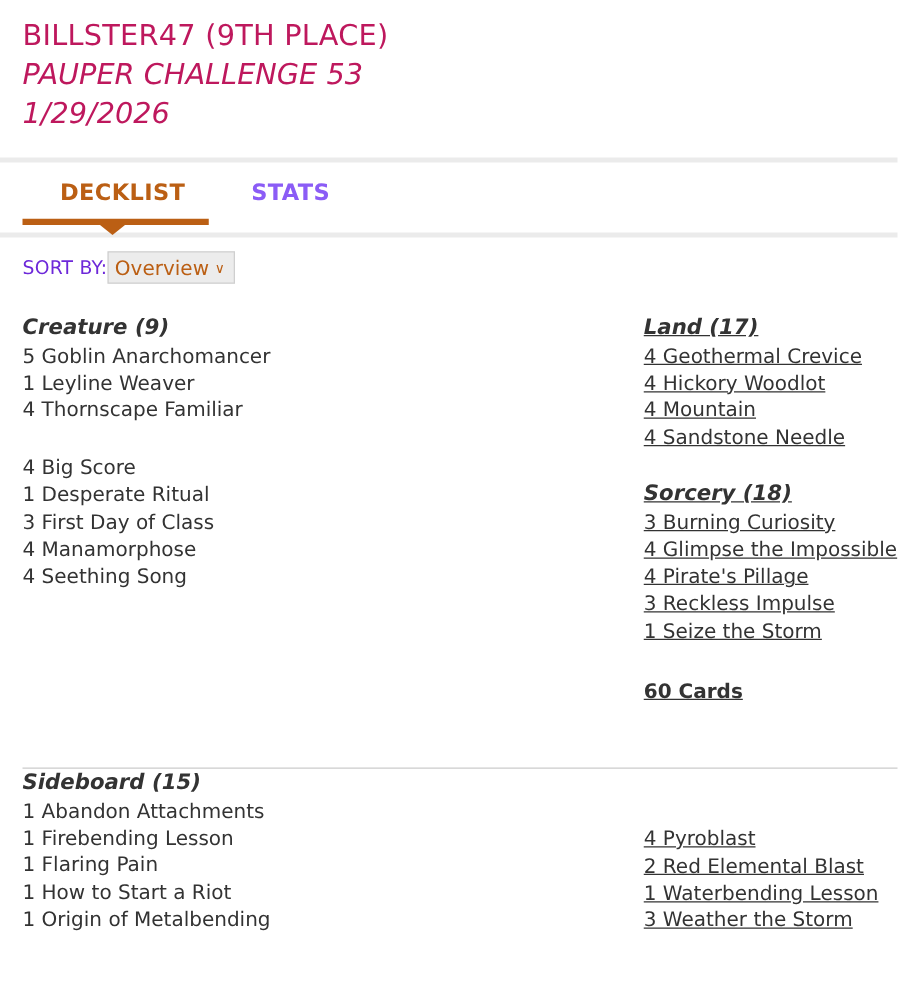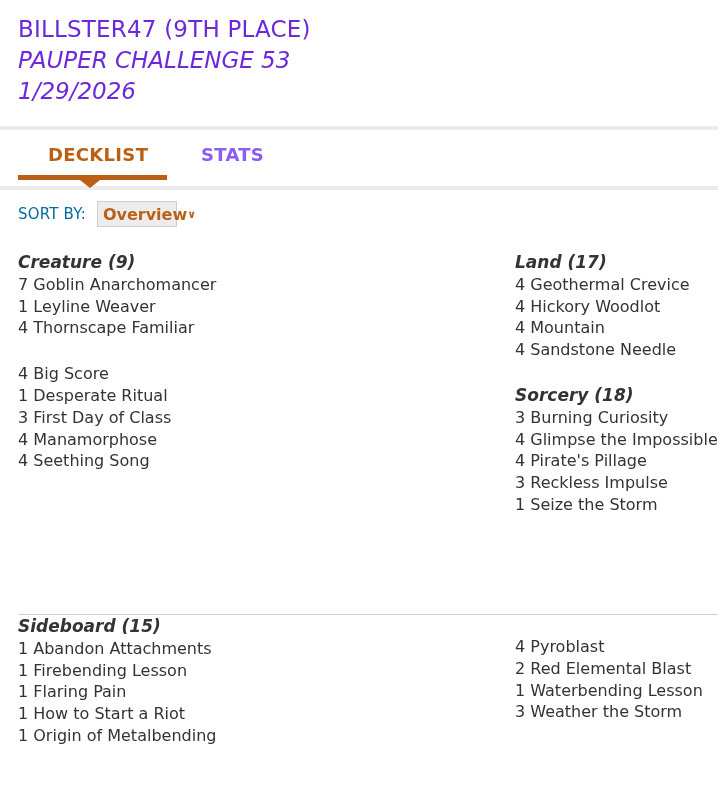--- a/index.html
+++ b/index.html
@@ -1,40 +1,40 @@
 <!DOCTYPE html>
 <html><head>
 <meta charset="utf-8">
 <style>
   html, body { margin:0; padding:0; background:#ffffff; }
   body { width:718px; height:787px; overflow:hidden; position:relative; font-family:"DejaVu Sans", sans-serif; color:#333333; }
-  .title-block { position:absolute; left:18px; top:14px; color:#6d28d9; }
+  .title-block { position:absolute; left:18px; top:14px; color:#be185d; }
   .title-block div { font-size:23px; line-height:31px; }
   .t1 { font-weight:normal; letter-spacing:0.2px; }
   .t2, .t3 { font-style:italic; }
   .tabbar { position:absolute; left:0; top:126px; width:718px; height:56px; border-top:4px solid #ebebeb; border-bottom:4px solid #ebebeb; }
   .tab { position:absolute; top:14px; font-size:18px; font-weight:bold; letter-spacing:0.3px; cursor:pointer; }
   .tab-decklist { left:48px; color:#bb5f14; }
   .tab-stats { left:201px; color:#8b5cf6; }
   .tab-underline { position:absolute; left:18px; top:45px; width:149px; height:5px; background:#bb5f14; }
   .tab-pointer { position:absolute; left:80px; top:50px; width:0; height:0; border-left:10px solid transparent; border-right:10px solid transparent; border-top:8px solid #bb5f14; }
   .sort { position:absolute; left:18px; top:200px; height:28px; display:flex; align-items:center; }
-  .sort-label { font-size:15px; color:#0369a1; margin-right:11px; letter-spacing:0.2px; }
-  .sort-select { width:80px; height:26px; box-sizing:border-box; border:1px solid #cfcfcf; background:#ececec; color:#bb5f14; font-size:16px; display:flex; align-items:center; padding-left:5px; cursor:pointer;font-weight:bold; }
+  .sort-label { font-size:15px; color:#6d28d9; letter-spacing:0.2px; }
+  .sort-select { width:102px; height:26px; box-sizing:border-box; border:1px solid #cfcfcf; background:#ececec; color:#bb5f14; font-size:16px; display:flex; align-items:center; padding-left:5px; cursor:pointer; }
   .sort-select .chev { margin-left:auto; margin-right:7px; font-size:11px; color:#bb5f14; }
   .col { position:absolute; font-size:16px; line-height:21.8px; }
   .col-left { left:18px; top:252px; }
-  .col-right { left:515px; top:252px; }
+  .col-right { left:515px; top:252px;text-decoration:underline; }
   .group { margin-bottom:24px; }
   .group-head { font-weight:bold; font-style:italic; font-size:17px; }
   .card { white-space:nowrap; }
   .total { font-weight:bold; font-size:16px; margin-top:26px; }
   .divider { position:absolute; left:18px; top:614px; width:700px; height:1px; background:#cccccc; }
   .sb-left { position:absolute; left:18px; top:616px; font-size:16px; line-height:21.8px; }
-  .sb-right { position:absolute; left:515px; top:636px; font-size:16px; line-height:21.8px; }
+  .sb-right { position:absolute; left:515px; top:660px; font-size:16px; line-height:21.8px;text-decoration:underline; }
 </style>
 </head>
 <body>
 
 <div class="title-block">
   <div class="t1">BILLSTER47 (9TH PLACE)</div>
   <div class="t2">PAUPER CHALLENGE 53</div>
   <div class="t3">1/29/2026</div>
 </div>
 
@@ -49,21 +49,21 @@
   <span class="sort-label">SORT BY:</span>
   <div class="sort-select">
     <span>Overview</span>
     <span class="chev">∨</span>
   </div>
 </div>
 
 <div class="col col-left">
   <div class="group">
     <div class="group-head">Creature (9)</div>
-    <div class="card">7 Goblin Anarchomancer</div>
+    <div class="card">5 Goblin Anarchomancer</div>
     <div class="card">1 Leyline Weaver</div>
     <div class="card">4 Thornscape Familiar</div>
   </div>
   <div class="group">
     <div class="card">4 Big Score</div>
     <div class="card">1 Desperate Ritual</div>
     <div class="card">3 First Day of Class</div>
     <div class="card">4 Manamorphose</div>
     <div class="card">4 Seething Song</div>
   </div>
@@ -78,20 +78,21 @@
     <div class="card">4 Sandstone Needle</div>
   </div>
   <div class="group" style="margin-bottom:0">
     <div class="group-head">Sorcery (18)</div>
     <div class="card">3 Burning Curiosity</div>
     <div class="card">4 Glimpse the Impossible</div>
     <div class="card">4 Pirate's Pillage</div>
     <div class="card">3 Reckless Impulse</div>
     <div class="card">1 Seize the Storm</div>
   </div>
+  <div class="total">60 Cards</div>
 </div>
 
 <div class="divider"></div>
 
 <div class="sb-left">
   <div class="group-head">Sideboard (15)</div>
   <div class="card">1 Abandon Attachments</div>
   <div class="card">1 Firebending Lesson</div>
   <div class="card">1 Flaring Pain</div>
   <div class="card">1 How to Start a Riot</div>

